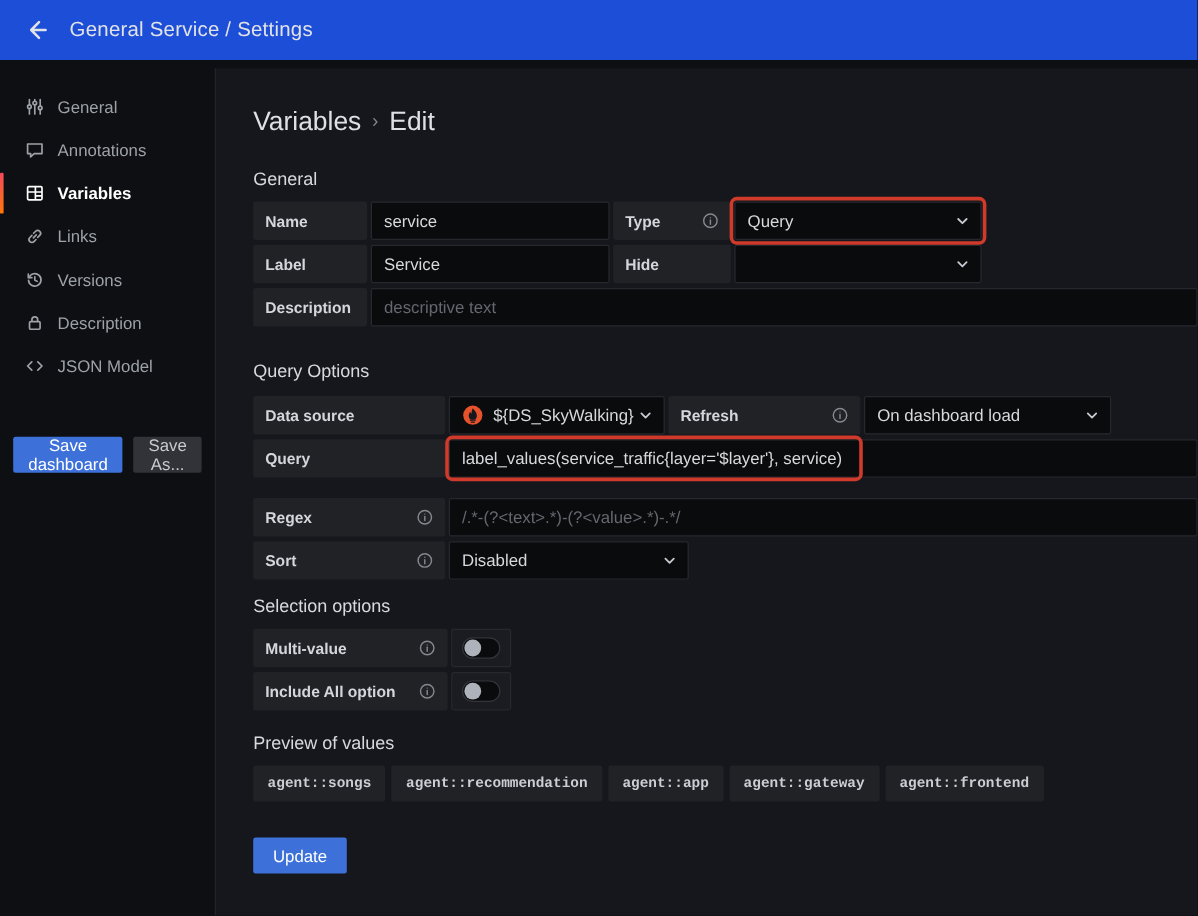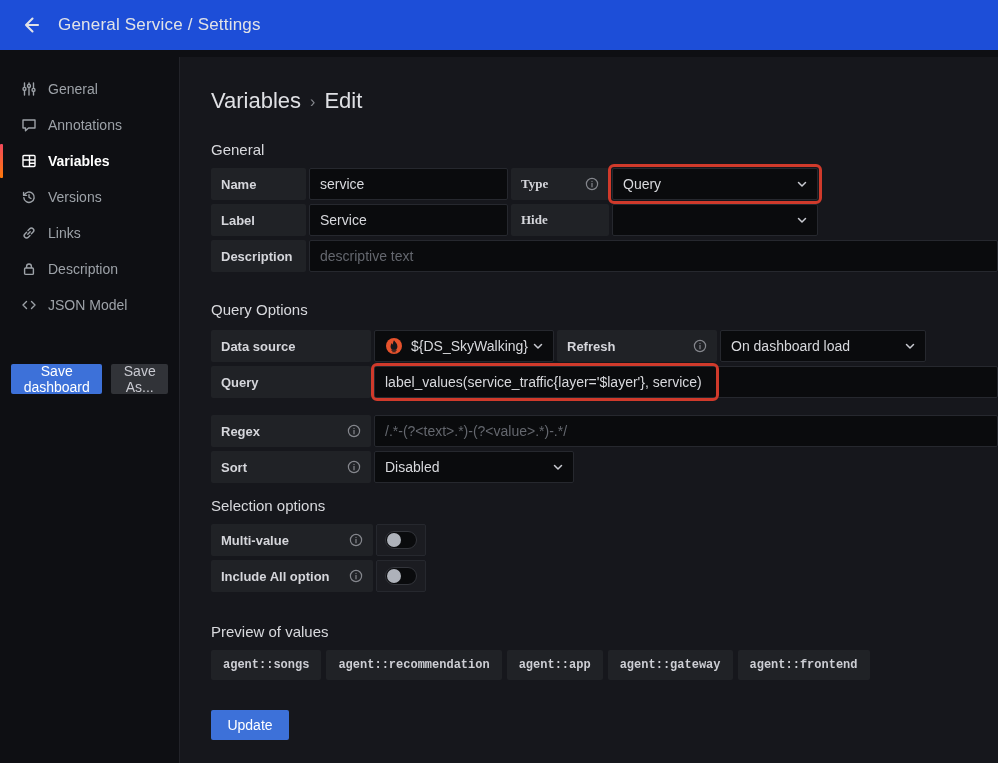--- a/index.html
+++ b/index.html
@@ -53,35 +53,35 @@
     background:#16171c; border-left:1px solid #222329;
     padding:31px 0 0 31px; overflow:hidden;
   }
   .page-title { font-size:22px; font-weight:500; color:#dfe0e4; display:flex; align-items:center; gap:9px; }
   .page-title .sep { color:#85878d; font-size:16px; font-weight:400; position:relative; top:1px; }
 
   .section-heading { font-size:15px; font-weight:500; color:#d8d9dd; }
   .h-general { margin-top:27px; }
   .h-queryopts { margin-top:29px; }
   .h-selection { margin-top:14px; }
-  .h-preview { margin-top:31px; }
+  .h-preview { margin-top:19px; }
 
   .rows { margin-top:10px; }
   .rows-tight { margin-top:12px; }
   .row { display:flex; height:32px; margin-bottom:4px; }
   .row > * { margin-right:3px; }
   .row > *:last-child { margin-right:0; }
   .spacer13 { height:13px; }
 
   .label-box {
     background:#202226; border-radius:2px; flex:0 0 auto;
     display:flex; align-items:center; justify-content:space-between;
     padding:0 10px; font-size:13px; font-weight:600; color:#d5d6db;
   }
-  .w95 { width:95px; } .w98 { width:98px;font-family:Liberation Serif, serif; } .w160 { width:160px; } .w162 { width:162px; }
+  .w95 { width:95px; } .w98 { width:98px; } .w160 { width:160px; } .w162 { width:162px; }
 
   .tfield {
     background:#0a0b0d; border:1px solid #26282e; border-radius:2px;
     color:#d8d9dd; font-family:"Liberation Sans", sans-serif; font-size:14px;
     padding:0 10px; height:32px;
   }
   .tfield::placeholder { color:#64676e; opacity:1; }
   .w199 { width:199px; } .grow { flex:1 1 auto; margin-right:0 !important; }
 
   .select {
@@ -166,36 +166,36 @@
       <svg width="16" height="16" viewBox="0 0 16 16" stroke="#ffffff" stroke-width="1.4" fill="none" stroke-linejoin="round">
           <rect x="2" y="2.5" width="12" height="11" rx="1"></rect>
           <path d="M2 7h12M8.5 2.5v11M8.5 10.2H14"></path>
         </svg>
     </span>
     <span>Variables</span>
   </div>
 
   <div class="nav-item">
     <span class="icn">
+      <svg width="16" height="16" viewBox="0 0 16 16" stroke="#9da2a8" stroke-width="1.4" fill="none" stroke-linecap="round">
+          <path d="M6.8 9.2l2.4-2.4M5.6 7.2L3.9 8.9a2.4 2.4 0 0 0 3.4 3.4l1.7-1.7M10.4 8.8l1.7-1.7a2.4 2.4 0 0 0-3.4-3.4L7 5.4"></path>
+        </svg>
+    </span>
+    <span>Links</span>
+  </div>
+
+  <div class="nav-item">
+    <span class="icn">
       <svg width="16" height="16" viewBox="0 0 16 16" stroke="#9da2a8" stroke-width="1.4" fill="none" stroke-linecap="round" stroke-linejoin="round">
           <path d="M3.2 6.2A5.2 5.2 0 1 1 2.8 8.6"></path>
           <path d="M2.6 3.4v3h3"></path>
           <path d="M8 5.6V8.3l2 1.2"></path>
         </svg>
     </span>
     <span>Versions</span>
-  </div>
-
-  <div class="nav-item">
-    <span class="icn">
-      <svg width="16" height="16" viewBox="0 0 16 16" stroke="#9da2a8" stroke-width="1.4" fill="none" stroke-linecap="round">
-          <path d="M6.8 9.2l2.4-2.4M5.6 7.2L3.9 8.9a2.4 2.4 0 0 0 3.4 3.4l1.7-1.7M10.4 8.8l1.7-1.7a2.4 2.4 0 0 0-3.4-3.4L7 5.4"></path>
-        </svg>
-    </span>
-    <span>Links</span>
   </div>
 
   <div class="nav-item">
     <span class="icn">
       <svg width="16" height="16" viewBox="0 0 16 16" stroke="#9da2a8" stroke-width="1.4" fill="none" stroke-linejoin="round">
           <rect x="3.6" y="7" width="8.8" height="6.4" rx="1"></rect>
           <path d="M5.6 7V5.4a2.4 2.4 0 0 1 4.8 0V7"></path>
         </svg>
     </span>
     <span>Description</span>

